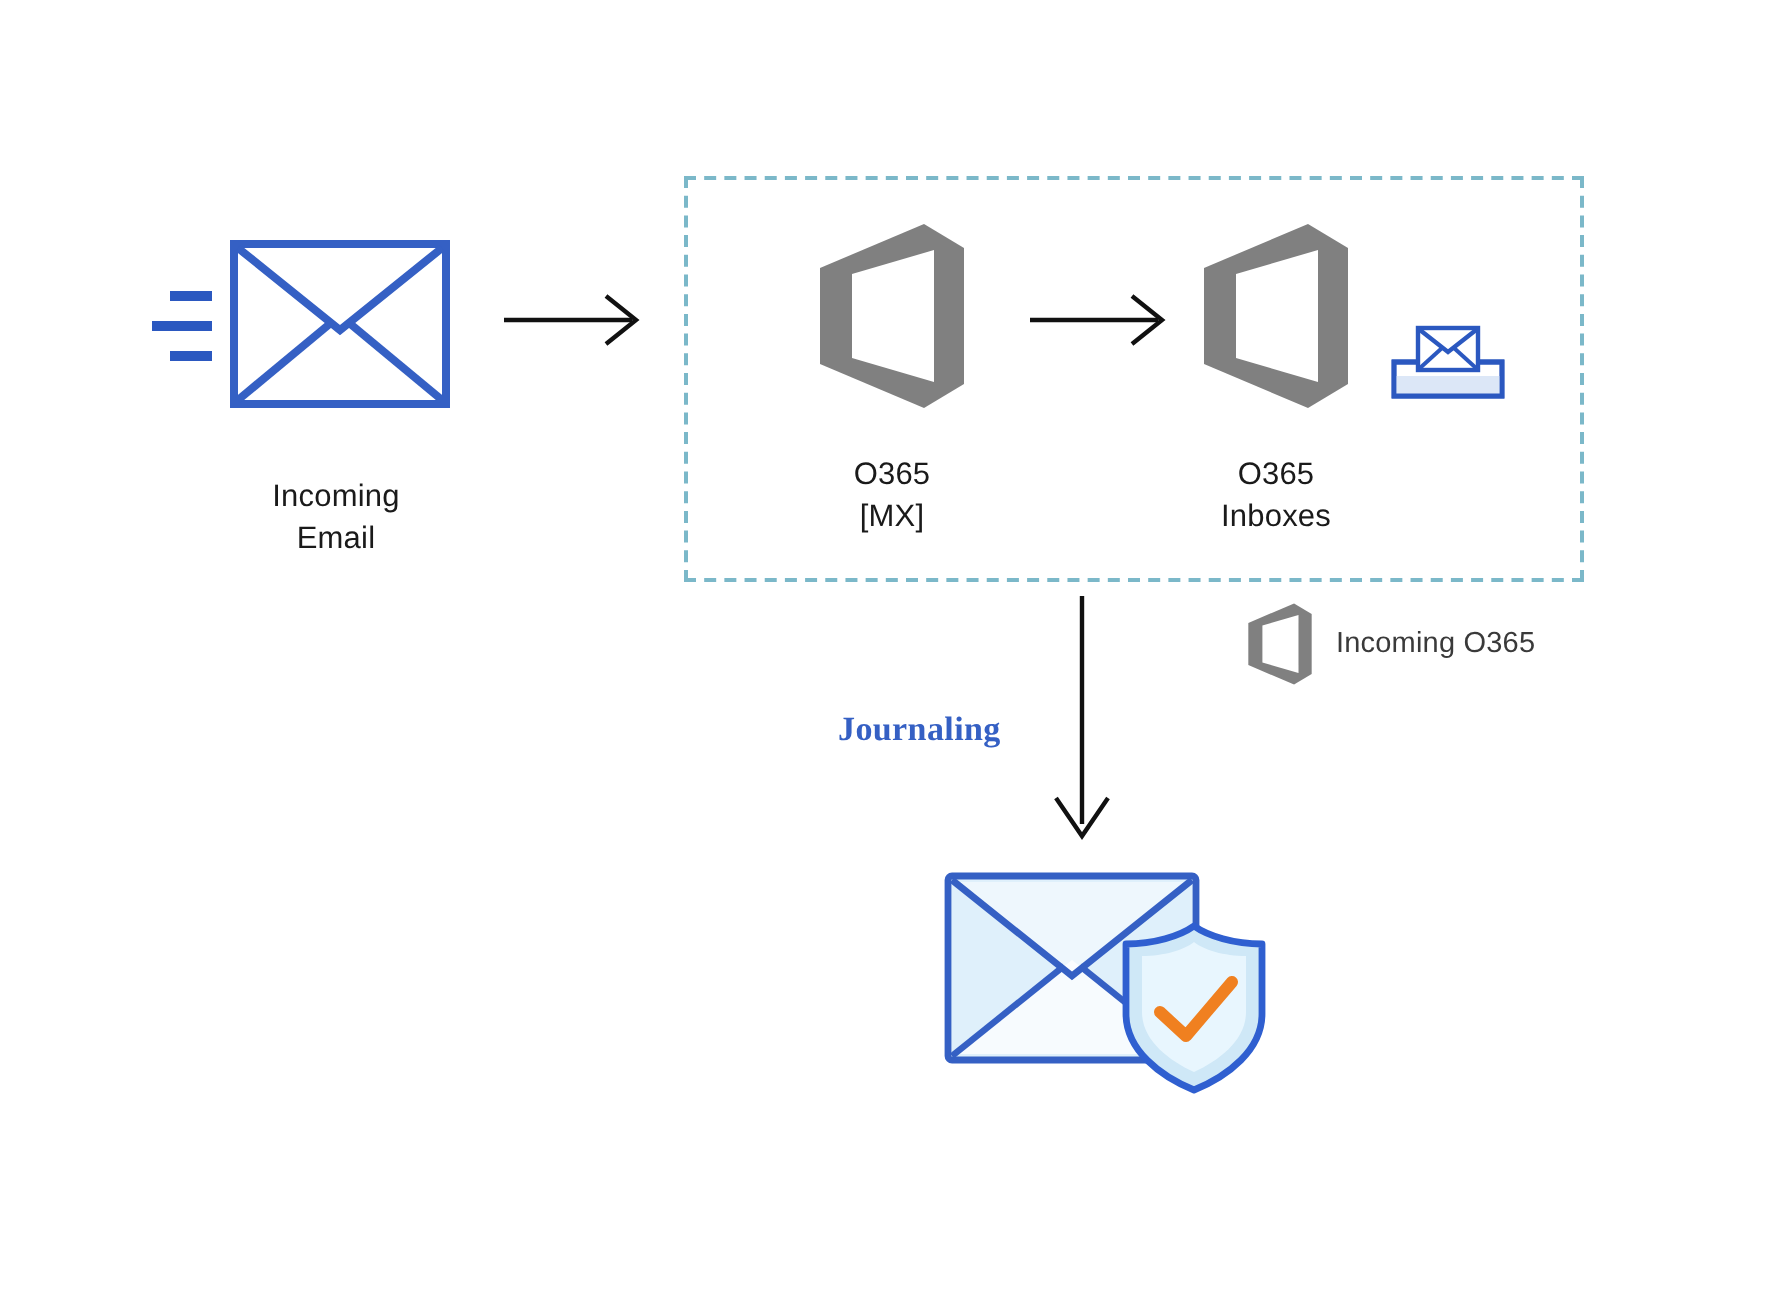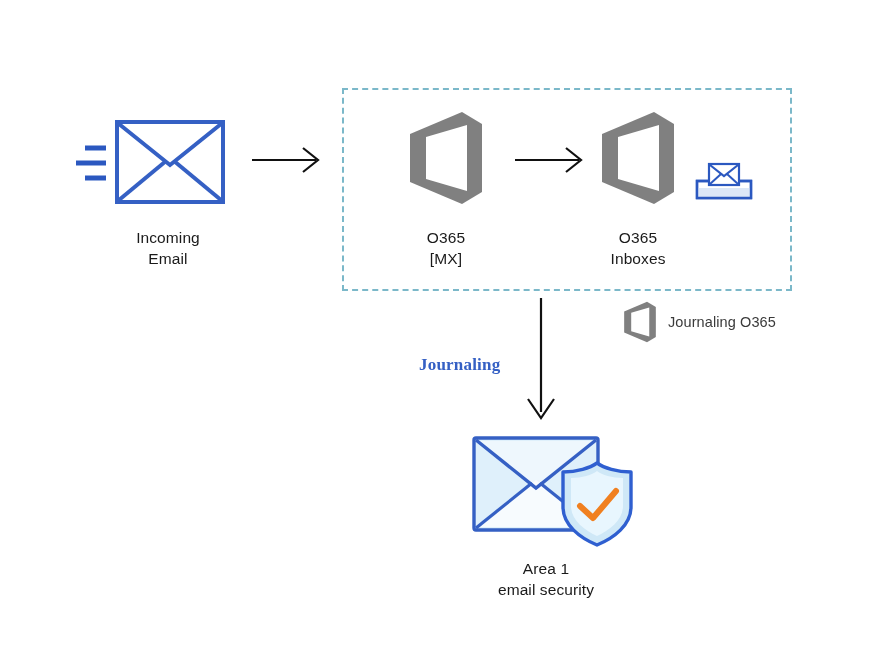--- a/index.html
+++ b/index.html
@@ -70,21 +70,21 @@
       <line x1="2" y1="48" x2="32" y2="48" stroke="#2b58c0" stroke-width="5"></line>
       <line x1="11" y1="63" x2="32" y2="63" stroke="#2b58c0" stroke-width="5"></line>
 
       <rect x="43" y="7" width="106" height="80" fill="#ffffff" stroke="#3560c4" stroke-width="4"></rect>
 
       <path d="M45 9 L96 50 L147 9" fill="none" stroke="#3560c4" stroke-width="4" stroke-linejoin="miter"></path>
       <path d="M45 85 L92 46" fill="none" stroke="#3560c4" stroke-width="4"></path>
       <path d="M147 85 L100 46" fill="none" stroke="#3560c4" stroke-width="4"></path>
     </svg>
   </div>
-  <div class="label" style="left:88px; top:227px; width:160px;">Incoming
+  <div class="label" style="left:88px; top:238px; width:160px;">Incoming
 Email</div>
 
   <div class="node" style="left:252px; top:145px; width:72px; height:30px;">
     <svg width="72" height="30" viewBox="0 0 72 30">
       <line x1="0" y1="15" x2="64" y2="15" stroke="#111111" stroke-width="2.2"></line>
       <polyline points="51,3 66,15 51,27" fill="none" stroke="#111111" stroke-width="2.2" stroke-linejoin="miter" stroke-linecap="butt"></polyline>
     </svg>
   </div>
 
   <div class="node" style="left:404px; top:108px; width:84px; height:100px;">
@@ -128,21 +128,21 @@
 
   <div class="label" style="left:558px; top:227px; width:160px;">O365
 Inboxes</div>
 
   <div class="node" style="left:620px; top:300px; width:40px; height:44px;">
     <svg width="40" height="44" viewBox="0 0 84 100">
       <path d="M6 26 L58 4 L78 16 L78 84 L58 96 L6 74 Z" fill="#808080"></path>
       <path d="M22 29 L63 17 L63 83 L22 71 Z" fill="#ffffff"></path>
     </svg>
   </div>
-  <div class="legend-label" style="left:668px; top:314px;">Journaling O365</div>
+  <div class="legend-label" style="left:668px; top:314px;">Incoming O365</div>
 
   <div class="node" style="left:522px; top:296px; width:40px; height:128px;">
     <svg width="40" height="128" viewBox="0 0 40 128">
       <line x1="19" y1="2" x2="19" y2="116" stroke="#111111" stroke-width="2.2"></line>
       <polyline points="6,103 19,122 32,103" fill="none" stroke="#111111" stroke-width="2.2" stroke-linejoin="miter" stroke-linecap="butt"></polyline>
     </svg>
   </div>
   <div class="journaling-label" style="left:419px; top:355px;font-family:Liberation Serif, serif;">Journaling</div>
 
   <div class="node" style="left:466px; top:430px; width:170px; height:120px;">
@@ -158,16 +158,14 @@
       <path d="M130 98 L74 53" fill="none" stroke="#3560c4" stroke-width="3.2"></path>
 
       <path d="M97 42 C111 42 124 38 131 33 C138 38 151 42 165 42 L165 77
                C165 95 148 108 131 115 C114 108 97 95 97 77 Z" fill="#cfe8f7" stroke="#2f5fd0" stroke-width="3.4" stroke-linejoin="round"></path>
       <path d="M105 48 C116 48 126 45 131 41 C136 45 146 48 157 48 L157 76
                C157 90 144 100 131 106 C118 100 105 90 105 76 Z" fill="#e8f6fe" stroke="none"></path>
 
       <polyline points="114,76 127,88 150,61" fill="none" stroke="#f08020" stroke-width="6" stroke-linecap="round" stroke-linejoin="round"></polyline>
     </svg>
   </div>
-  <div class="label" style="left:466px; top:558px; width:160px;">Area 1
-email security</div>
 
 </div>
 
 </body></html>

